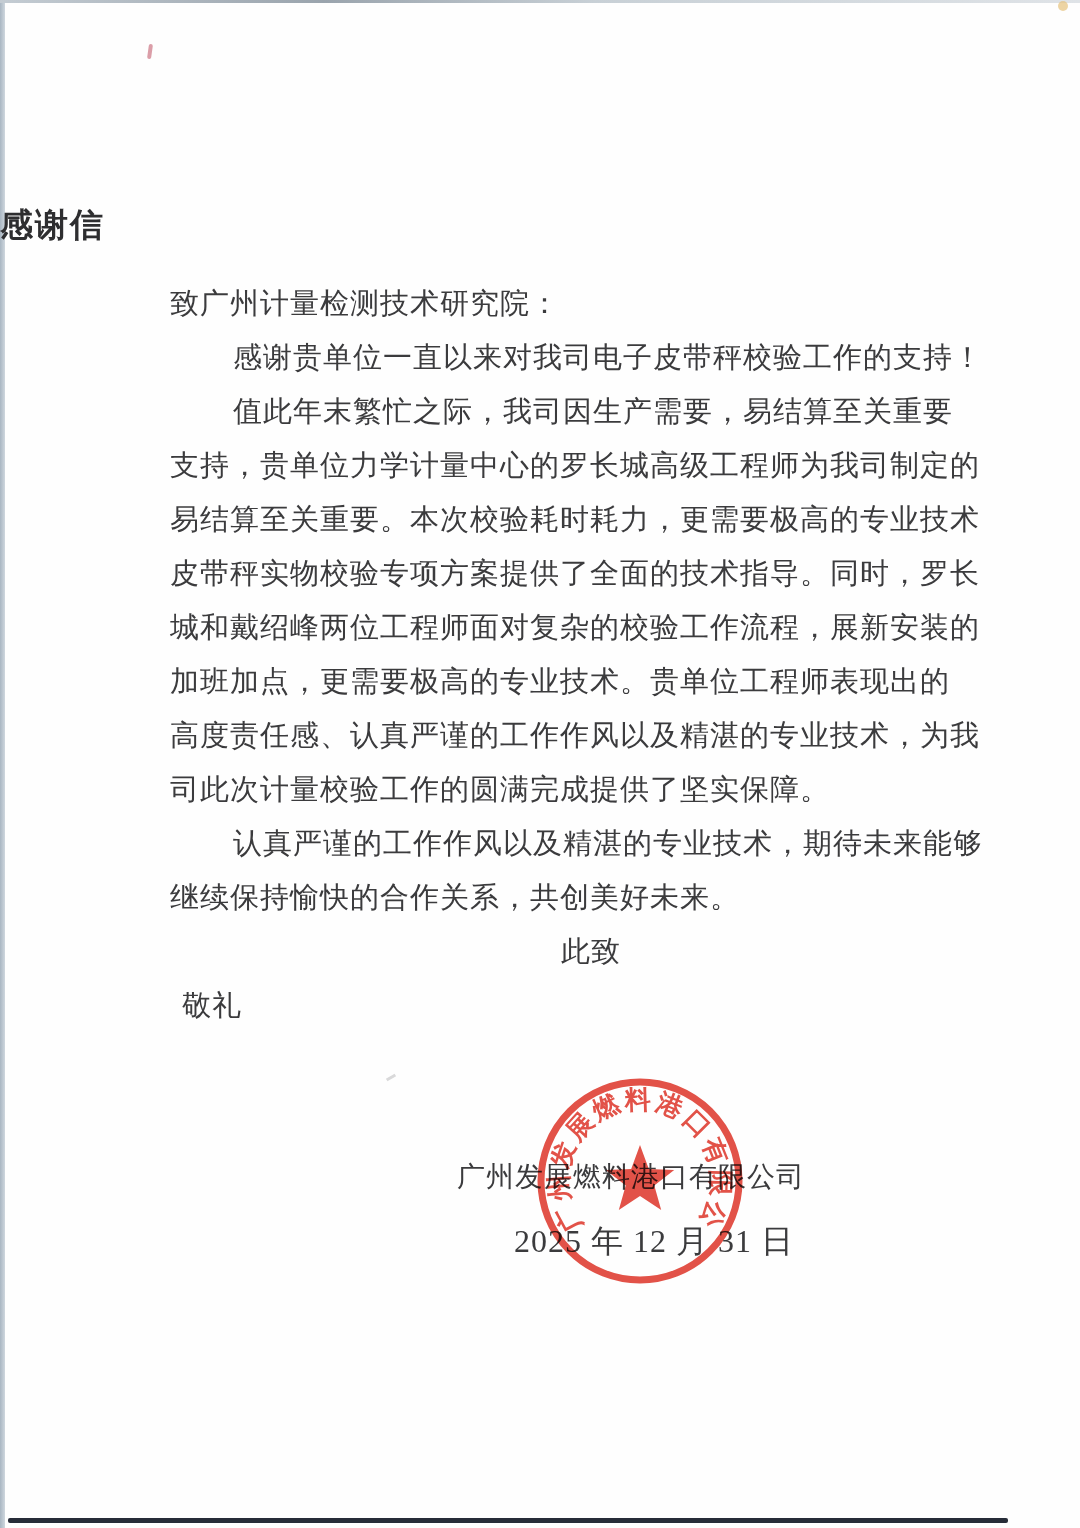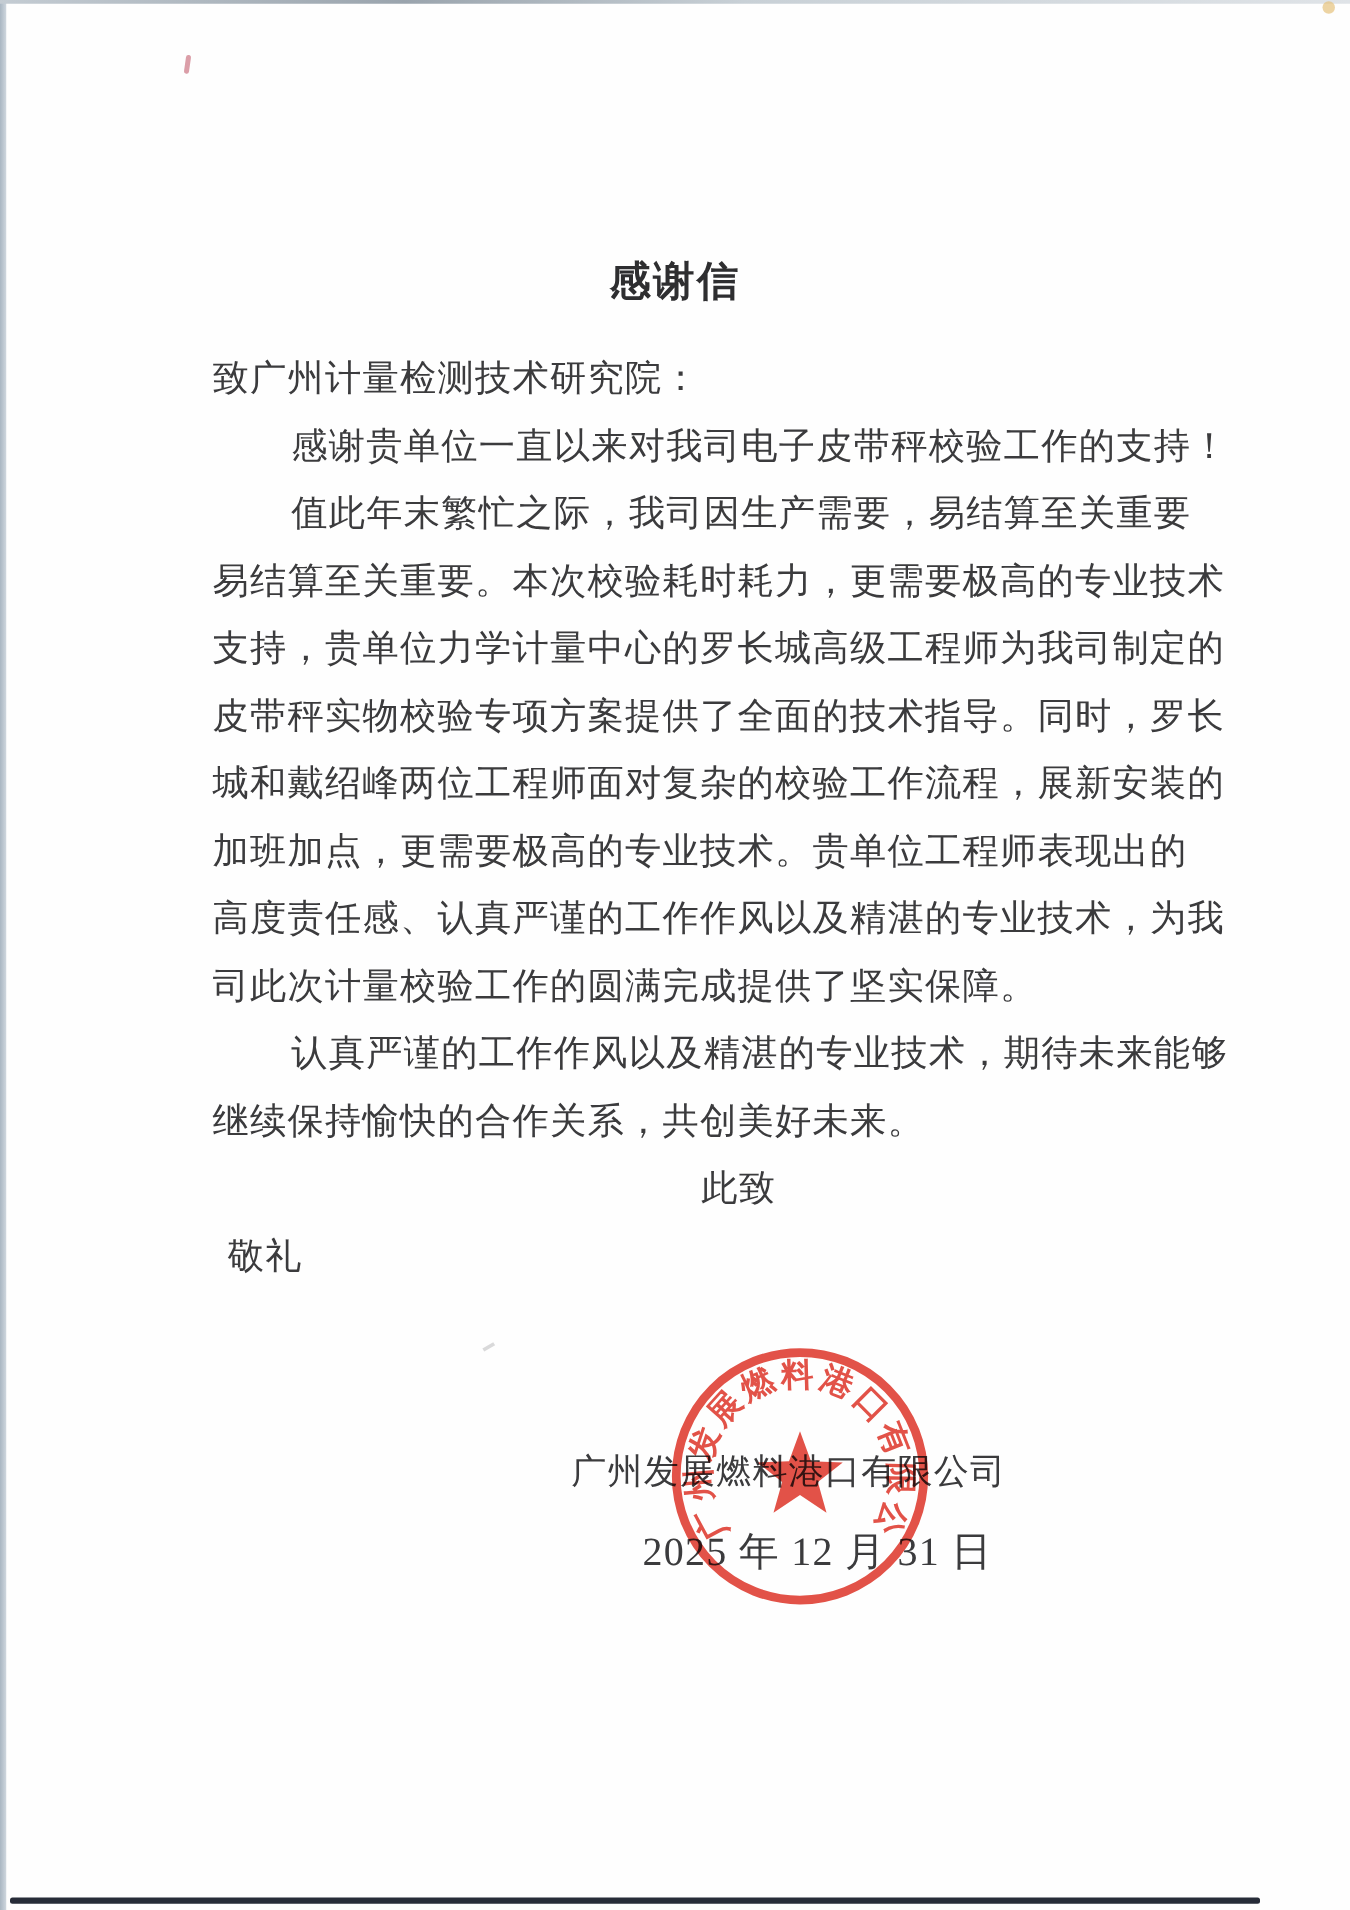--- a/index.html
+++ b/index.html
@@ -54,21 +54,21 @@
     background: #b9b9bc;
     opacity: 0.55;
     transform: rotate(-30deg);
   }
   
   .title {
     position: absolute;
     left: 0; top: 203px;
     width: 1080px;
     margin: 0;
-    text-align: center;
+    text-align: left;
     font-family: "Liberation Sans", "DejaVu Sans", sans-serif;
     font-weight: 700;
     font-size: 33px;
     letter-spacing: 2px;
     color: #2e2e30;
   }
   
   .body-block {
     position: absolute;
     left: 150px; top: 276px;
@@ -135,22 +135,22 @@
   <div class="artifact-red"></div>
   <div class="artifact-yellow"></div>
   <div class="artifact-crease"></div>
 
   <h1 class="title">感谢信</h1>
 
   <div class="body-block">
     <div class="line">致广州计量检测技术研究院：</div>
     <div class="line ind">感谢贵单位一直以来对我司电子皮带秤校验工作的支持！</div>
     <div class="line ind">值此年末繁忙之际，我司因生产需要，易结算至关重要</div>
+    <div class="line">支持，贵单位力学计量中心的罗长城高级工程师为我司制定的</div>
     <div class="line">易结算至关重要。本次校验耗时耗力，更需要极高的专业技术</div>
-    <div class="line">支持，贵单位力学计量中心的罗长城高级工程师为我司制定的</div>
     <div class="line">皮带秤实物校验专项方案提供了全面的技术指导。同时，罗长</div>
     <div class="line">城和戴绍峰两位工程师面对复杂的校验工作流程，展新安装的</div>
     <div class="line">加班加点，更需要极高的专业技术。贵单位工程师表现出的</div>
     <div class="line">高度责任感、认真严谨的工作作风以及精湛的专业技术，为我</div>
     <div class="line">司此次计量校验工作的圆满完成提供了坚实保障。</div>
     <div class="line ind">认真严谨的工作作风以及精湛的专业技术，期待未来能够</div>
     <div class="line">继续保持愉快的合作关系，共创美好未来。</div>
     <div class="line ind-cizhi">此致</div>
     <div class="line ind-jingli">敬礼</div>
   </div>

